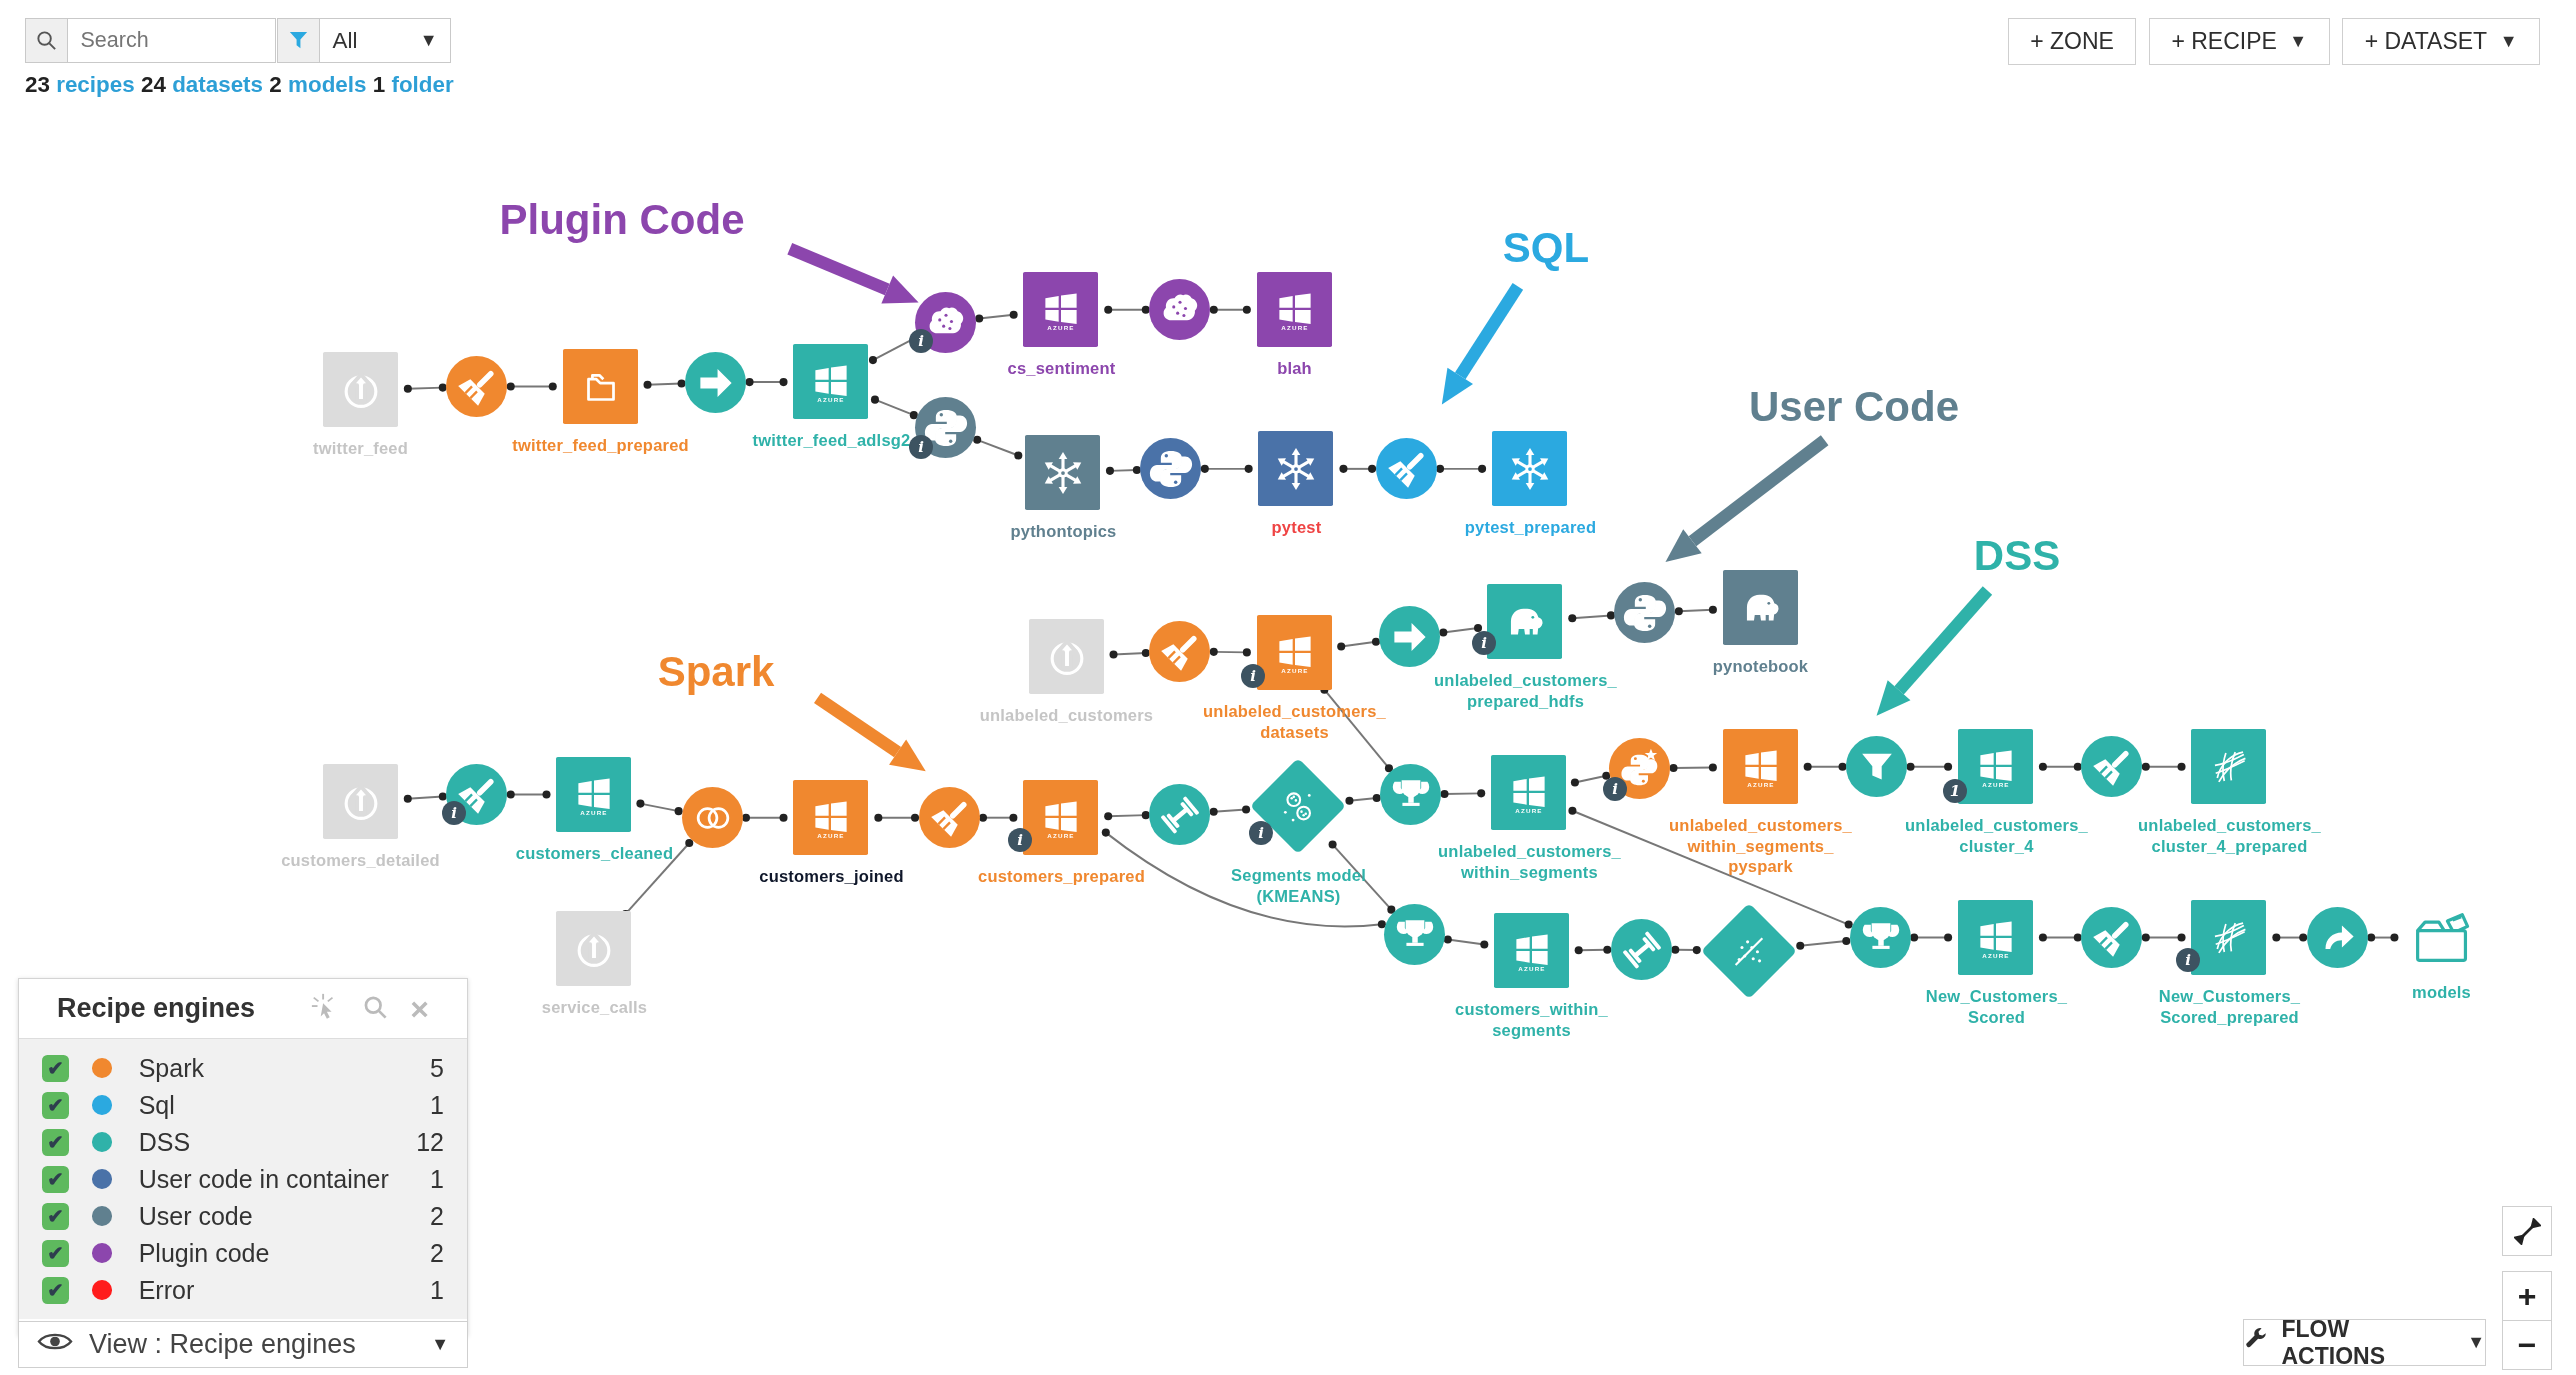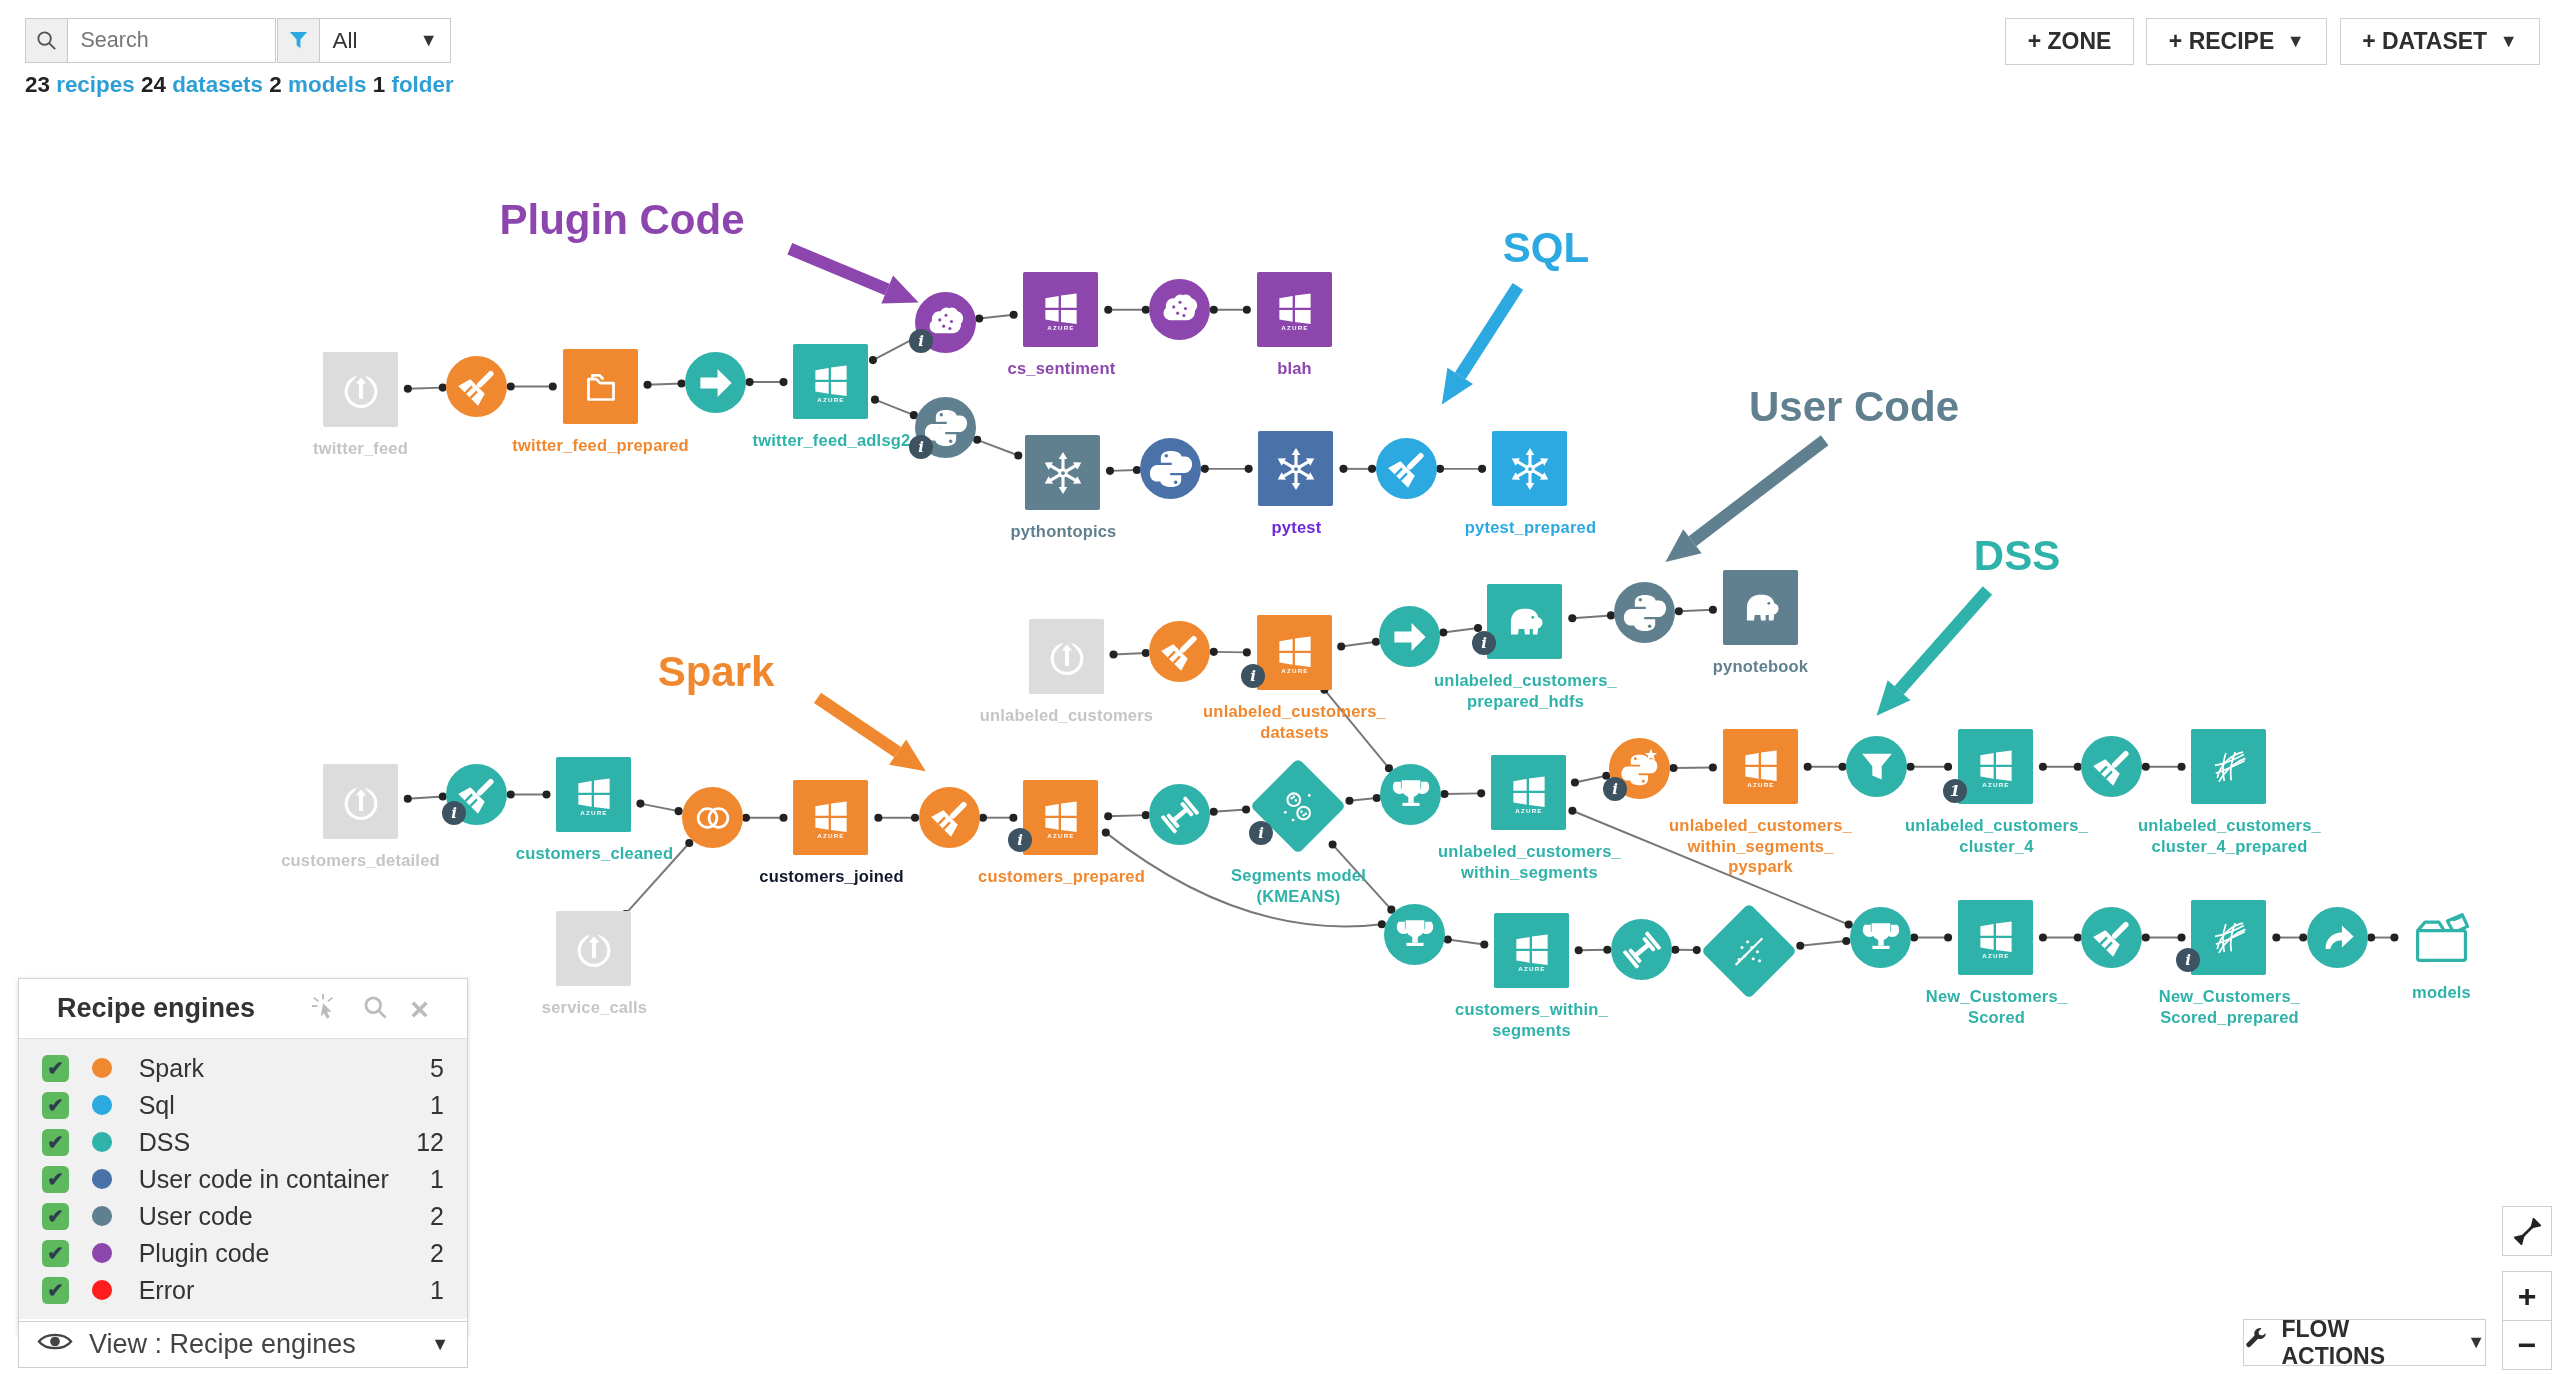--- a/index.html
+++ b/index.html
@@ -27,21 +27,21 @@
   .filterwrap{position:absolute;left:277px;top:18px;height:45px;display:flex;z-index:6;}
   .select-box{width:131px;height:45px;border:0.9px solid #c9c9c9;border-left:none;box-sizing:border-box;background:#fff;
     display:flex;align-items:center;justify-content:space-between;padding:0 12.5px;font-size:22.4px;color:#333;cursor:pointer;}
   .caret{font-size:18px;color:#333;}
   .counts{position:absolute;left:25px;top:72px;font-size:22.4px;font-weight:700;z-index:6;}
   .counts span{margin-right:6.3px;}
   .cnum{color:#222;}
   .cword{cursor:pointer;}
   .tr-buttons{position:absolute;right:36px;top:18px;display:flex;gap:12.5px;z-index:6;}
   .tbtn{height:47px;padding:0 21.5px;background:#fff;border:0.9px solid #cfcfcf;color:#2e2e2e;
-    font-size:23px;font-weight:700;display:flex;align-items:center;gap:12.5px;cursor:pointer;
+    font-size:23px;font-weight:400;display:flex;align-items:center;gap:12.5px;cursor:pointer;
     font-family:"Liberation Sans",sans-serif;}
   
   .legend{position:absolute;left:18px;top:978px;width:450px;background:#fff;border:0.9px solid #d4d4d4;
     box-shadow:0 0.9px 4.5px rgba(0,0,0,.15);z-index:6;box-sizing:border-box;}
   .legend-head{height:59px;display:flex;align-items:center;padding:0 38px;}
   .legend-title{font-size:27px;font-weight:700;color:#333;flex:1;}
   .lh-icons{display:flex;align-items:center;gap:21.5px;color:#bbb;}
   .legend-list{background:#f1f1f1;border-top:0.9px solid #ddd;padding:10.7px 0 10.7px 0;}
   .lrow{display:flex;align-items:center;height:37px;padding:0 23px;font-size:25px;color:#333;cursor:pointer;}
   .lcheck{width:27px;height:27px;border-radius:5.4px;background:#5eb95e;display:flex;align-items:center;
@@ -386,21 +386,21 @@
           <polygon points="32,5 26.5,14 37.5,14" transform="rotate(60 32 32)"></polygon>
           <polygon points="32,5 26.5,14 37.5,14" transform="rotate(120 32 32)"></polygon>
           <polygon points="32,5 26.5,14 37.5,14" transform="rotate(180 32 32)"></polygon>
           <polygon points="32,5 26.5,14 37.5,14" transform="rotate(240 32 32)"></polygon>
           <polygon points="32,5 26.5,14 37.5,14" transform="rotate(300 32 32)"></polygon>
         </g>
         <circle cx="32" cy="32" r="6" fill="#fff"></circle>
         <circle cx="32" cy="32" r="2.4" fill="#4a72a8"></circle>
       </svg>
     </div>
-    <div class="nlabel" style="left: 1296px; top: 517px; color: #6d28d9;">
+    <div class="nlabel" style="left: 1296px; top: 517px; color: #ef4444;">
       <div>pytest</div>
     </div>
     <div class="node kind-circ" style="background: rgb(43, 169, 224); left: 1376px; top: 438px;">
       <svg viewBox="0 0 64 64" width="50" height="50">
         <g transform="rotate(45 32 32)">
           <rect x="29" y="4" width="7" height="27" rx="3.5" fill="#fff"></rect>
           <path d="M19 31 h26 l5 17 h-36 z" fill="#fff"></path>
           <line x1="27" y1="36" x2="27" y2="48" stroke="#2ba9e0" stroke-width="3"></line>
           <line x1="36" y1="36" x2="36" y2="48" stroke="#2ba9e0" stroke-width="3"></line>
         </g>

